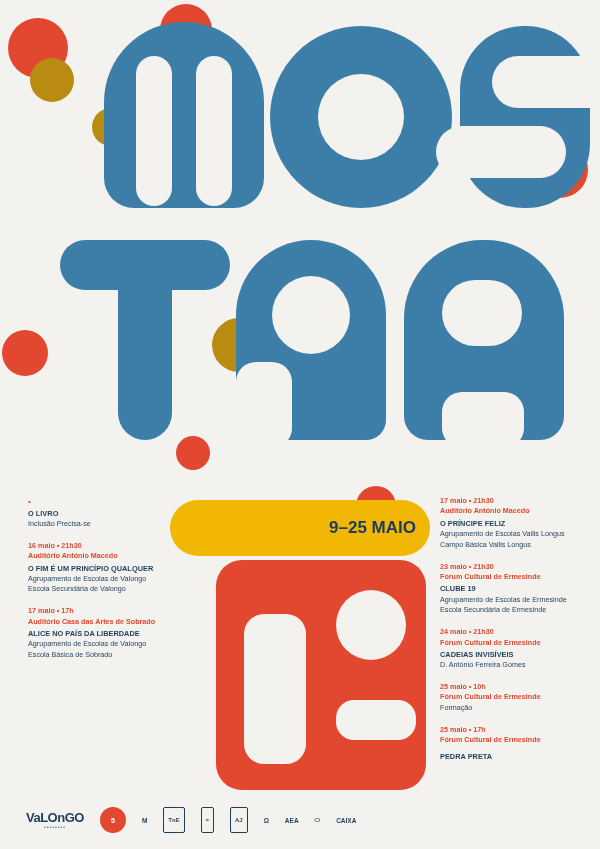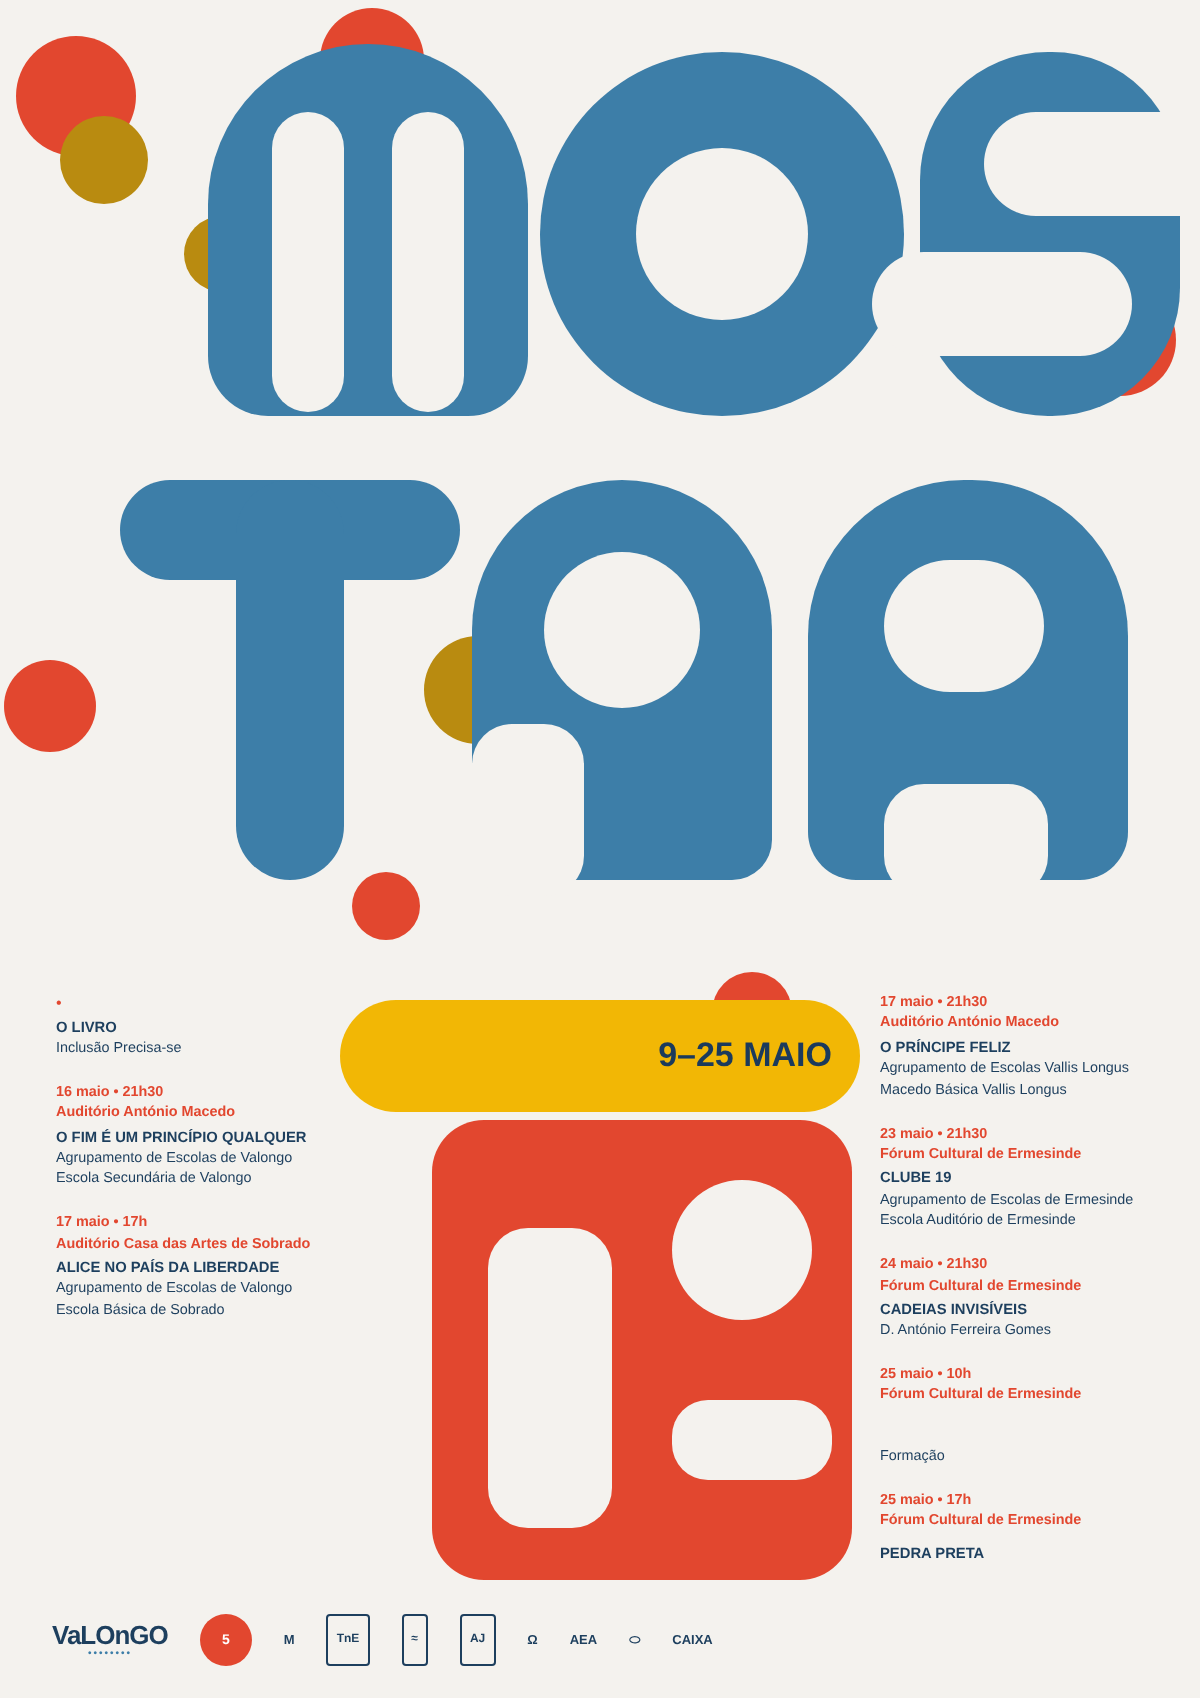--- a/index.html
+++ b/index.html
@@ -240,43 +240,43 @@
     </div>
   </div>
 
   <div class="col" id="col-right">
 
     <div class="entry">
       <div class="e-date">17 maio • 21h30</div>
       <div class="e-venue">Auditório António Macedo</div>
       <div class="e-title">O PRÍNCIPE FELIZ</div>
       <div class="e-group">Agrupamento de Escolas Vallis Longus</div>
-      <div class="e-company">Macedo Básica Vallis Longus</div>
+      <div class="e-company">Campo Básica Vallis Longus</div>
     </div>
 
     <div class="entry">
       <div class="e-date">23 maio • 21h30</div>
       <div class="e-venue">Fórum Cultural de Ermesinde</div>
       <div class="e-title">CLUBE 19</div>
       <div class="e-group">Agrupamento de Escolas de Ermesinde</div>
-      <div class="e-company">Escola Auditório de Ermesinde</div>
+      <div class="e-company">Escola Secundária de Ermesinde</div>
     </div>
 
     <div class="entry">
       <div class="e-date">24 maio • 21h30</div>
       <div class="e-venue">Fórum Cultural de Ermesinde</div>
       <div class="e-title">CADEIAS INVISÍVEIS</div>
       <div class="e-company">D. António Ferreira Gomes</div>
     </div>
 
 
     <div class="entry">
       <div class="e-date">25 maio • 10h</div>
       <div class="e-venue">Fórum Cultural de Ermesinde</div>
-      <div class="e-plain" style="margin-top:20px;">Formação</div>
+      <div class="e-plain" style="margin-top:0;">Formação</div>
     </div>
 
     <div class="entry">
       <div class="e-date">25 maio • 17h</div>
       <div class="e-venue">Fórum Cultural de Ermesinde</div>
       <div class="e-title" style="margin-top:6px;">PEDRA PRETA</div>
     </div>
   </div>
 
   <div id="footer">

